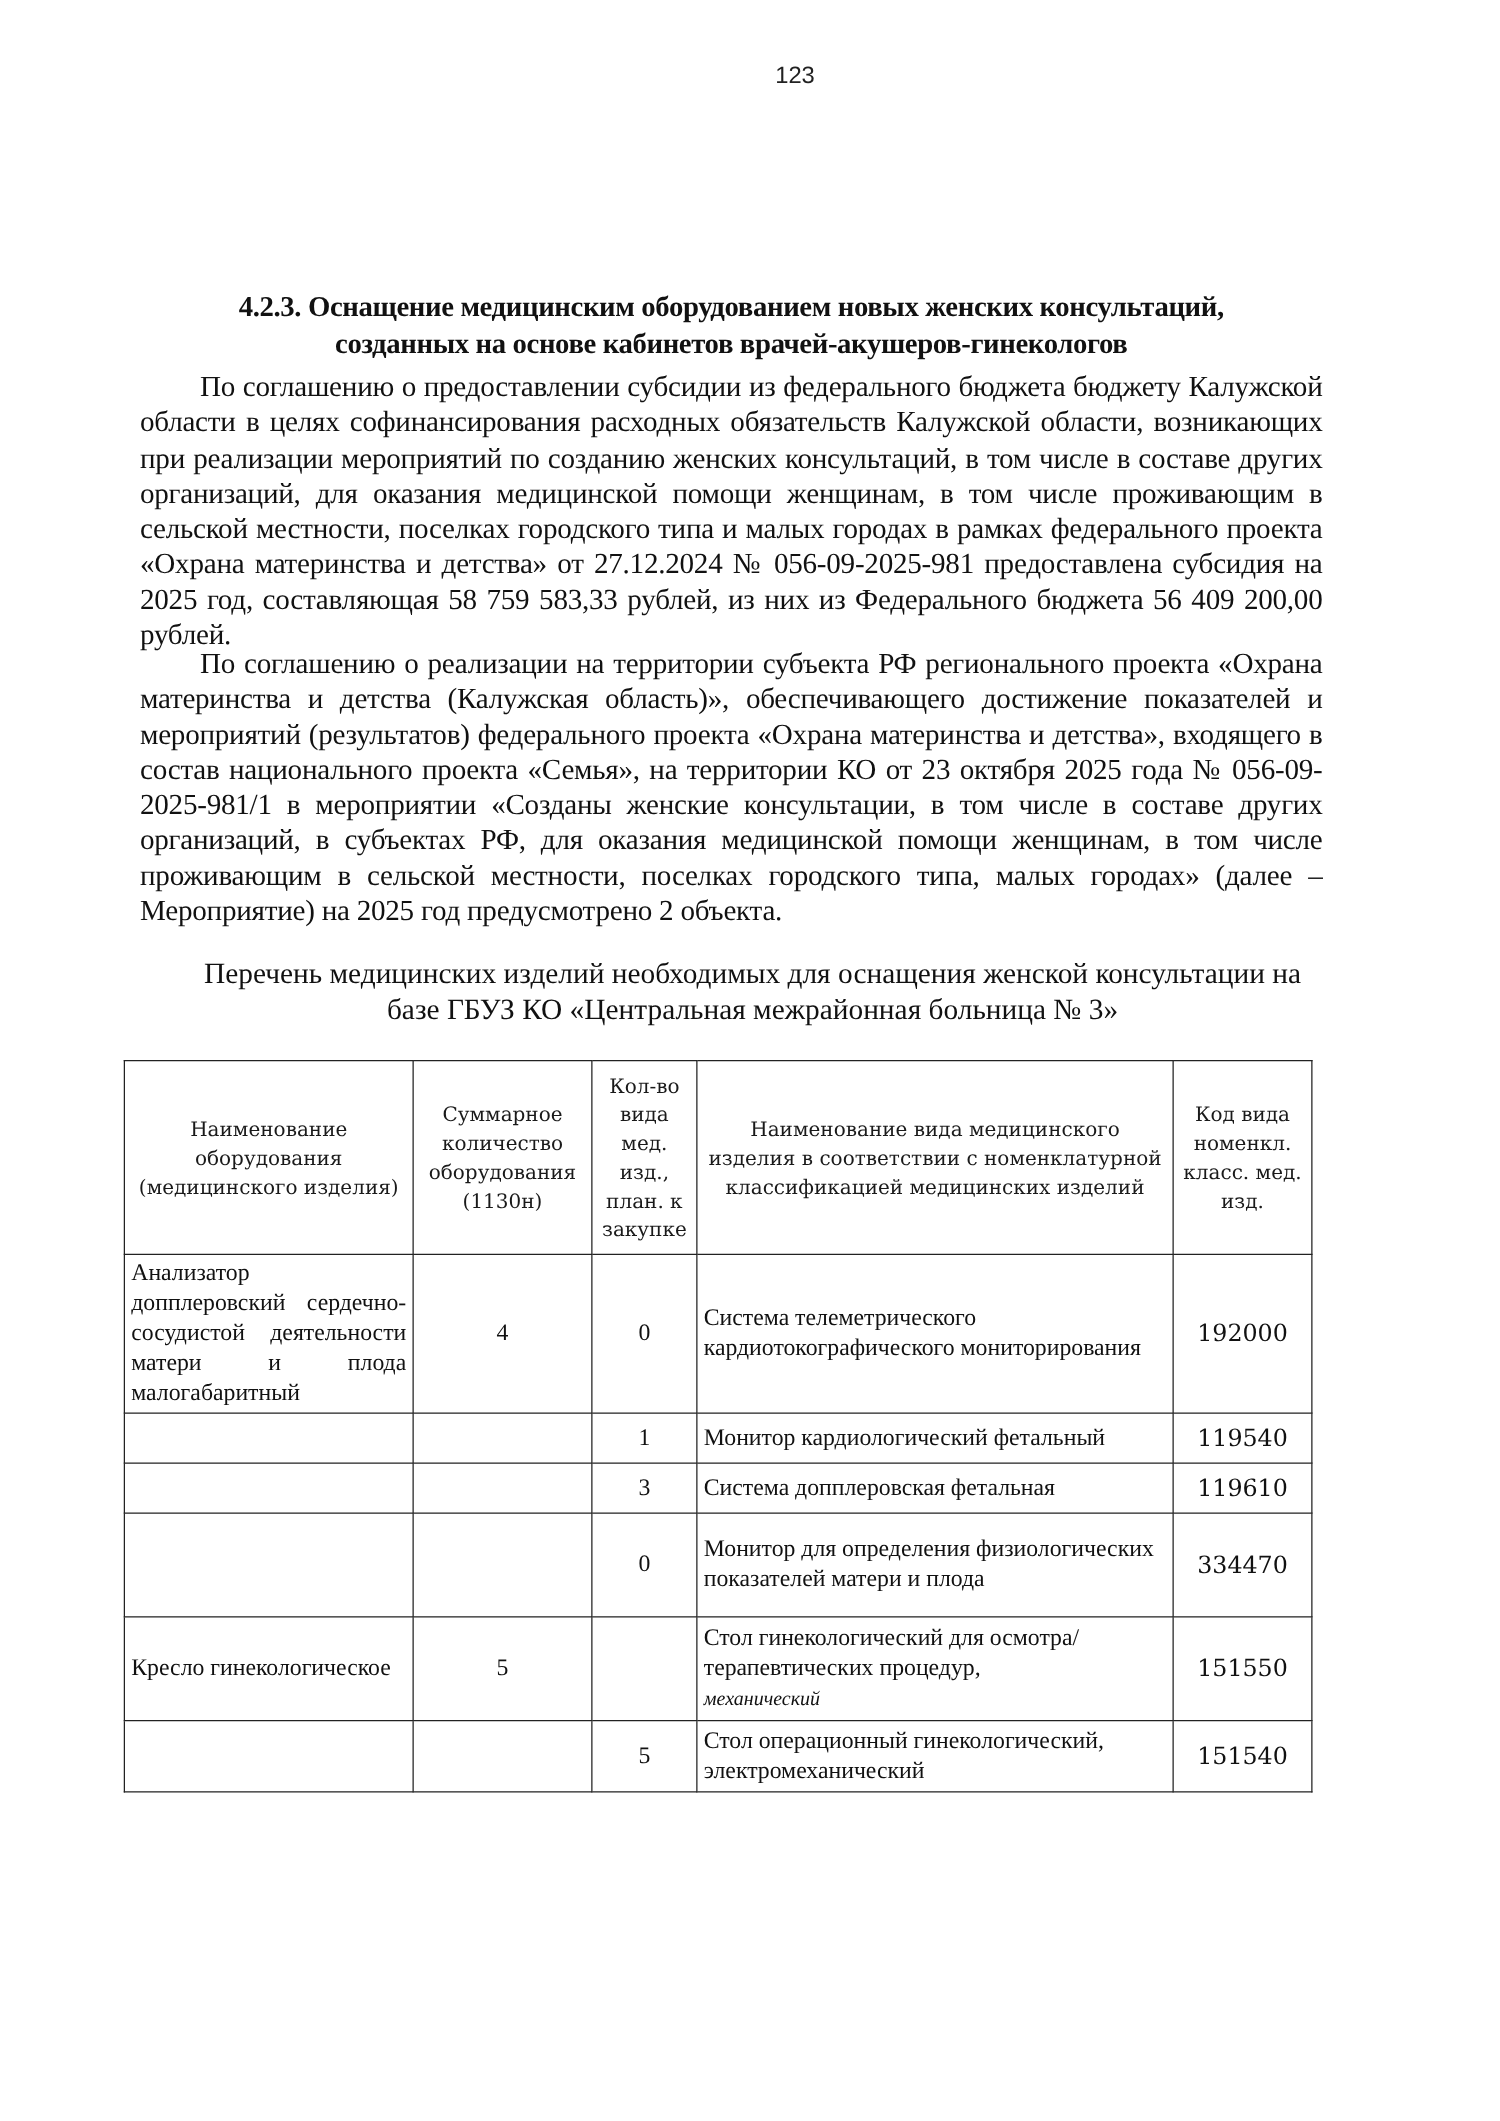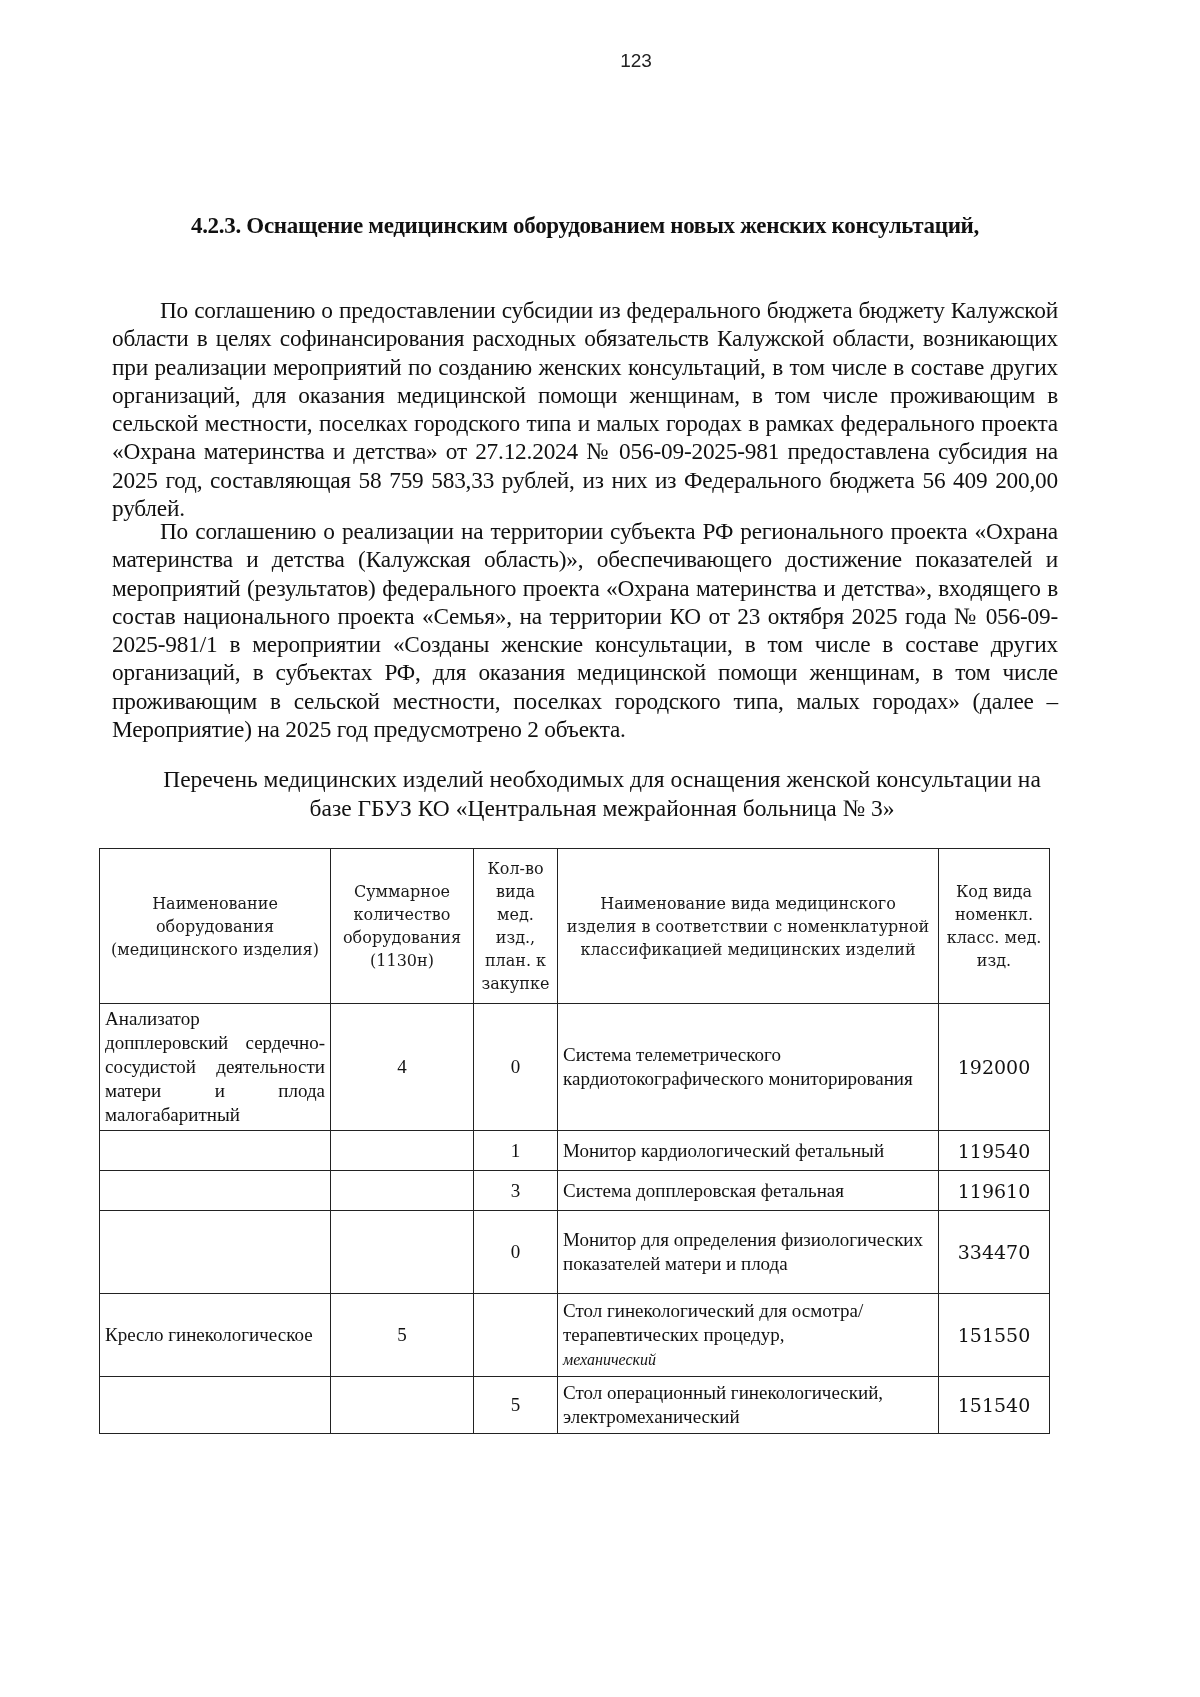--- a/index.html
+++ b/index.html
@@ -12,21 +12,21 @@
   .para {
     position: absolute; left: 112px; width: 946px;
     font-family: "Liberation Serif", serif; font-size: 23.3px; line-height: 28.3px;
     text-align: justify; text-align-last: left; color: #111;
     letter-spacing: -0.2px;
   }
   .para.indent { text-indent: 48px; }
   .heading {
     position: absolute; left: 112px; width: 946px; text-align: center;
     font-family: "Liberation Serif", serif; font-weight: bold; font-size: 23px; line-height: 29px;
-    color: #111; letter-spacing: -0.3px;
+    color: #111; letter-spacing: -0.3px; margin-top: 20px;
   }
   .caption {
     position: absolute; left: 112px; width: 980px; text-align: center;
     font-family: "Liberation Serif", serif; font-size: 23.5px; line-height: 29px; color: #111;
   }
   table.equip {
     position: absolute; left: 99px; top: 848px; width: 950px;
     border-collapse: collapse; table-layout: fixed;
     font-family: "Liberation Serif", serif; color: #111;
   }
@@ -47,20 +47,21 @@
 </head>
 <body>
 
 <div class="page">
 
   <div class="page-number">123</div>
 
 
   <div class="heading" style="top: 211px;">
     <div>4.2.3.  Оснащение медицинским оборудованием новых женских консультаций,</div>
+    <div>созданных на основе кабинетов врачей-акушеров-гинекологов</div>
   </div>
 
   <div class="para indent" style="top: 296px;">По соглашению о предоставлении субсидии из федерального бюджета бюджету Калужской области в целях софинансирования расходных обязательств Калужской области, возникающих при реализации мероприятий по созданию женских консультаций, в том числе в составе других организаций, для оказания медицинской помощи женщинам, в том числе проживающим в сельской местности, поселках городского типа и малых городах в рамках федерального проекта «Охрана материнства и детства» от 27.12.2024 № 056-09-2025-981 предоставлена субсидия на 2025 год, составляющая 58 759 583,33 рублей, из них из Федерального бюджета 56 409 200,00 рублей.</div>
 
   <div class="para indent" style="top: 517px;">По соглашению о реализации на территории субъекта РФ регионального проекта «Охрана материнства и детства (Калужская область)», обеспечивающего достижение показателей и мероприятий (результатов) федерального проекта «Охрана материнства и детства», входящего в состав национального проекта «Семья», на территории КО от 23 октября 2025 года № 056-09-2025-981/1 в мероприятии «Созданы женские консультации, в том числе в составе других организаций, в субъектах РФ, для оказания медицинской помощи женщинам, в том числе проживающим в сельской местности, поселках городского типа, малых городах» (далее – Мероприятие) на 2025 год предусмотрено 2 объекта.</div>
 
   <div class="caption" style="top: 765px;">
     <div>Перечень медицинских изделий необходимых для оснащения женской консультации на</div>
     <div>базе ГБУЗ КО «Центральная межрайонная больница № 3»</div>
   </div>

